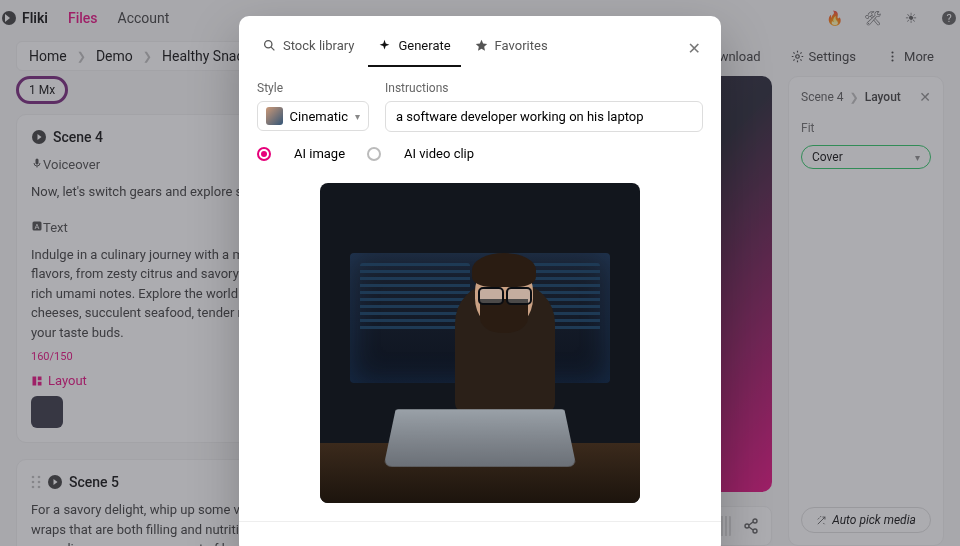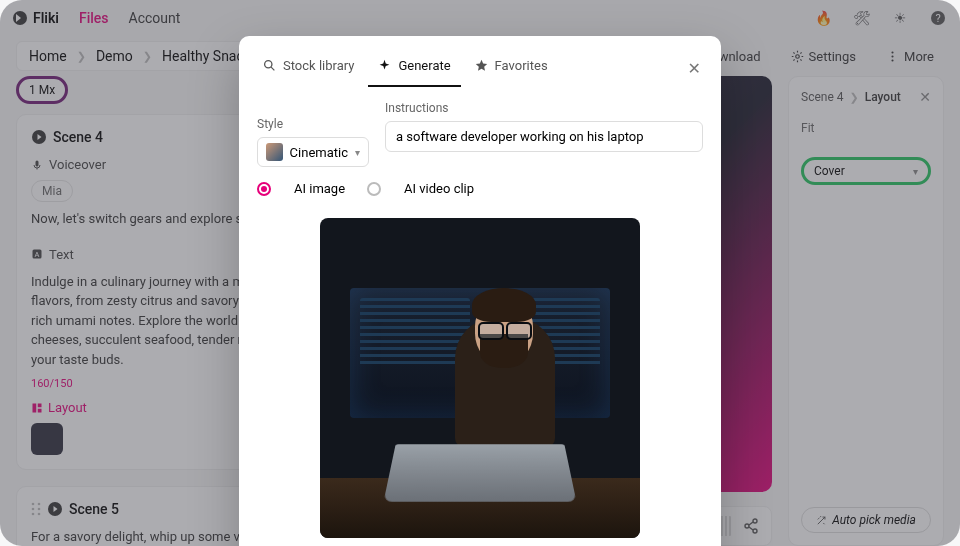--- a/index.html
+++ b/index.html
@@ -1,18 +1,18 @@
 <!DOCTYPE html>
 <html><head>
   <meta charset="utf-8">
   <style>
     * { margin: 0; padding: 0; box-sizing: border-box; font-family: -apple-system, BlinkMacSystemFont, "Segoe UI", Roboto, sans-serif; }
     body { width: 960px; height: 546px; background: #f7f7f8; overflow: hidden; position: relative; }
     
-    .topbar { height: 36px; display: flex; align-items: center; padding: 0 13px; gap: 20px; }
+    .topbar { height: 36px; display: flex; align-items: center; padding: 0 2px; gap: 20px; }
     .logo { display: flex; align-items: center; gap: 6px; font-weight: 600; font-size: 14px; }
     .logo-icon { width: 14px; height: 14px; background: #333; border-radius: 50%; position:relative; }
     .logo-icon::after{content:"";position:absolute;left:3px;top:3px;width:0;height:0;border-left:5px solid #fff;border-top:4px solid transparent;border-bottom:4px solid transparent;}
     .nav-link { font-size: 14px; color: #333; }
     .nav-link.active { color: #e6007a; font-weight: 500; }
     .topbar-right { margin-left: auto; display: flex; gap: 20px; align-items: center; }
     .topbar-icon { width: 18px; height: 18px; color: #555; display:inline-flex; align-items:center; justify-content:center; font-size:14px;}
     
     .sub-header { height: 40px; display: flex; align-items: center; padding: 0 16px; gap: 10px; }
     .breadcrumb { display: flex; align-items: center; gap: 10px; font-size: 14px; background: #fff; border-radius: 6px; padding: 6px 12px; border:1px solid #eee;}
@@ -20,49 +20,49 @@
     .sub-right { margin-left: auto; display: flex; gap: 10px; align-items:center; }
     .sub-btn { font-size: 13px; color: #333; display:flex; align-items:center; gap:5px; padding:6px 10px;}
     
     .main { display: flex; height: calc(546px - 36px - 40px); padding: 0 16px 0 16px; gap: 16px; }
     .left-col { flex: 1; min-width: 0; overflow: hidden; }
     
     .pill { display:inline-block; font-size:12px; padding:4px 10px; border-radius:20px; border:3px solid #701a75; background:#fff;}
     
     .card { background:#fff; border-radius:10px; padding:14px; margin-top:10px; border:1px solid #eee;}
     .scene-title { font-size:14px; font-weight:500; display:flex; align-items:center; gap:6px;}
-    .section-row { display:flex; align-items:center; gap:6px; margin-top:12px; font-size:13px; color:#444;}
+    .section-row { display:flex; margin-top:12px; font-size:13px; color:#444;}
     .mia-pill { font-size:12px; padding:3px 10px; border:1px solid #e5e5e5; border-radius:14px; color:#666;}
     .body-text { font-size:13px; color:#333; margin-top:10px; line-height:1.5;}
     .counter { font-size:11px; color:#e6007a; margin-top:8px;}
     .layout-link { font-size:13px; color:#e6007a; margin-top:10px; display:flex; align-items:center; gap:5px;}
     .thumb { width:32px; height:32px; border-radius:6px; background:#2a2a3a; margin-top:8px;}
     
     .center-col { width: 390px; display:flex; flex-direction:column; }
     .preview { flex:1; background: linear-gradient(135deg, #3a2848 0%, #1a1a2a 50%, #e6007a 100%); border-radius:10px; }
     .waveform { height:40px; margin-top:14px; background:#fff; border-radius:8px; border:1px solid #eee; display:flex; align-items:center; padding:0 12px; gap:10px;}
     
     .right-col { width: 156px; background:#fff; border-radius:10px; border:1px solid #eee; padding:12px; display:flex; flex-direction:column;}
     .rc-head { font-size:12px; color:#555; display:flex; align-items:center; gap:6px;}
     .rc-strong { color:#333; font-weight:500;}
     .rc-close { margin-left:auto; color:#888; font-size:14px;}
     .rc-label { font-size:12px; color:#666; margin-top:16px;}
-    .cover-pill { display:inline-flex; align-items:center; gap:5px; font-size:12px; border:3px solid #22c55e; border-radius:14px; padding:4px 10px; margin-top:22px;}
+    .cover-pill { display:inline-flex; align-items:center; gap:5px; font-size:12px; border:1px solid #22c55e; border-radius:14px; padding:4px 10px; margin-top:10px;}
     .auto-pick { margin-top:auto; font-size:12px; border:1px solid #ddd; border-radius:14px; padding:5px 9px; display:flex; align-items:center; gap:5px; justify-content:center;font-style:italic;}
     
     
-    .overlay { position:absolute; inset:0; background:rgba(70,70,80,0.45); display:flex; align-items:flex-start; justify-content:center; padding-top:36px;border-radius:22px;}
+    .overlay { position:absolute; inset:0; background:rgba(70,70,80,0.45); display:flex; align-items:flex-start; justify-content:center; padding-top:16px;}
     .modal { width:482px; background:#fff; border-radius:10px; display:flex; flex-direction:column; box-shadow:0 20px 50px rgba(0,0,0,0.25);}
     .m-tabs { display:flex; align-items:center; padding: 14px 14px 0 14px; gap:4px;}
     .m-tab { display:flex; align-items:center; gap:7px; font-size:13px; color:#555; padding:8px 10px 12px 10px; border-bottom:2px solid transparent; white-space:nowrap;}
     .m-tab.active { color:#111; border-bottom-color:#111;}
     .m-close { margin-left:auto; color:#777; padding:6px;}
     .m-body { padding: 14px 18px 18px 18px; }
     .m-row1 { display:flex; gap:16px; }
-    .m-col-style { width:112px;margin-top:16px; }
+    .m-col-style { width:112px; }
     .m-label { font-size:12px; color:#666; margin-bottom:6px; display:block;}
     .style-select { display:flex; align-items:center; gap:7px; border:1px solid #ddd; border-radius:6px; padding:5px 8px; font-size:13px;}
     .style-thumb { width:18px; height:18px; border-radius:3px; background: linear-gradient(135deg,#c97,#357);}
     .chev { margin-left:auto; font-size:10px; color:#888;}
     .instr-wrap { flex:1; }
     .instr-input { width:100%; border:1px solid #ddd; border-radius:6px; padding:7px 10px; font-size:13px;}
     .m-row2 { display:flex; gap:22px; margin-top:14px; font-size:13px;}
     .radio { display:flex; align-items:center; gap:23px;}
     .ro { width:14px; height:14px; border-radius:50%; border:2px solid #bbb; display:inline-flex; align-items:center; justify-content:center;}
     .ro.on { border-color:#e6007a;}
@@ -153,23 +153,20 @@
         <span>Scene 4</span>
       </div>
 
       <div class="section-row">
         <svg width="12" height="12" viewBox="0 0 16 16">
             <rect x="6" y="2" width="4" height="8" rx="2" fill="#444"></rect>
             <path d="M4 8a4 4 0 008 0M8 12v2" stroke="#444" stroke-width="1.3" fill="none"></path>
           </svg>
         <span>Voiceover</span>
       </div>
-      <div style="margin-top:8px;">
-        <span class="mia-pill">Mia</span>
-      </div>
       <div class="body-text">Now, let's switch gears and explore some s</div>
 
       <div class="section-row" style="margin-top:18px;">
         <svg width="12" height="12" viewBox="0 0 16 16">
             <rect x="2" y="2" width="12" height="12" rx="2" fill="#444"></rect>
             <text x="8" y="12" text-anchor="middle" fill="#fff" font-size="10">A</text>
           </svg>
         <span>Text</span>
       </div>
       <div class="body-text">Indulge in a culinary journey with a medley of exquisite flavors, from zesty citrus and savory herbs spices to rich umami notes. Explore the world of artisanal cheeses, succulent seafood, tender meats and elevate your taste buds.</div>

